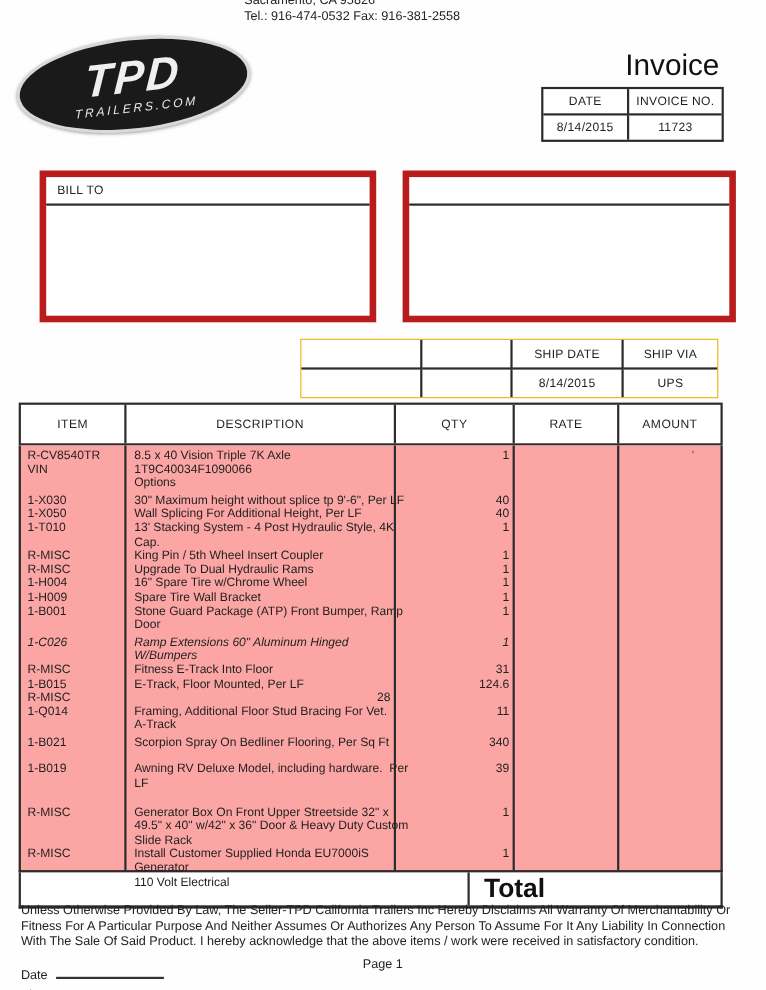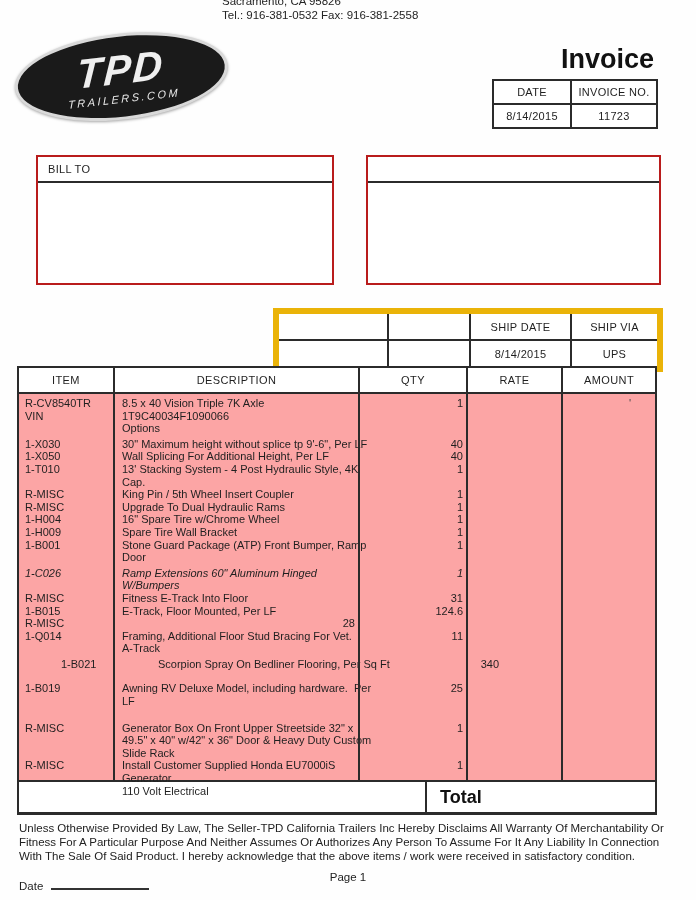--- a/index.html
+++ b/index.html
@@ -13,77 +13,77 @@
   .logo-wrap{position:absolute;left:14px;top:34px;width:208px;height:80px;transform:rotate(-6.5deg);}
   .logo-ellipse{
     width:100%;height:100%;background:#1a1a1a;border-radius:50%;
     border:3px solid #d9d9d9;box-shadow:0 1px 3px rgba(0,0,0,.35);
     display:flex;flex-direction:column;align-items:center;justify-content:center;
   }
   .logo-tpd{color:#efefef;font-weight:bold;font-style:italic;font-size:41px;line-height:1;
     letter-spacing:2px;transform:skewX(-10deg);}
   .logo-sub{color:#e8e8e8;font-style:italic;font-size:11px;letter-spacing:2.5px;margin-top:2px;
     transform:skewX(-6deg);}
-  .invoice-title{position:absolute;right:42px;top:44px;font-size:27px;font-weight:bold;color:#111;}
+  .invoice-title{position:absolute;right:42px;top:44px;font-size:27px;font-weight:normal;color:#111;}
   
   .meta{position:absolute;left:492px;top:79px;border:2px solid #2b2b2b;background:#fff;}
   .meta .mrow{display:grid;grid-template-columns:78px 84px;}
   .meta .mcell{height:22px;display:flex;align-items:center;justify-content:center;
     font-size:11px;letter-spacing:.3px;border-right:2px solid #2b2b2b;}
   .meta .mcell:last-child{border-right:none;}
   .meta .mrow:first-child .mcell{border-bottom:2px solid #2b2b2b;}
   
-  .addr-box{position:absolute;top:155px;height:126px;border:2px solid #b91c1c;background:#fff;}
+  .addr-box{position:absolute;top:155px;height:126px;border:6px solid #b91c1c;background:#fff;}
   .addr-box .box-head{height:24px;border-bottom:2px solid #2b2b2b;
     font-size:11px;letter-spacing:.3px;display:flex;align-items:center;padding-left:10px;}
   .box-left{left:36px;width:294px;}
   .box-right{left:366px;width:291px;}
   
-  .ship{position:absolute;left:273px;top:308px;border:6px solid #eab308;background:#fff;}
+  .ship{position:absolute;left:273px;top:308px;border:1px solid #eab308;background:#fff;}
   .ship .srow{display:grid;grid-template-columns:110px 82px 101px 85px;}
   .ship .scell{height:25px;display:flex;align-items:center;justify-content:center;
     font-size:11px;letter-spacing:.3px;border-right:2px solid #2b2b2b;}
   .ship .scell:last-child{border-right:none;}
   .ship .srow:first-child .scell{border-bottom:2px solid #2b2b2b;}
   
   .items{position:absolute;left:17px;top:366px;width:640px;}
   .thead{display:grid;grid-template-columns:96px 245px 108px 95px 92px;
     border:2px solid #2b2b2b;border-bottom-width:2px;background:#fff;}
-  .thead .hcell{height:24px;display:flex;align-items:center;justify-content:center;
+  .thead .hcell{height:35px;display:flex;align-items:center;justify-content:center;
     font-size:11px;letter-spacing:.4px;border-right:2px solid #2b2b2b;}
   .thead .hcell:last-child{border-right:none;}
   .tbody{position:relative;height:383px;border:2px solid #2b2b2b;border-top:none;
     padding-top:3px;box-sizing:content-box;background:#fca5a5;}
   .vline{position:absolute;top:0;bottom:0;width:2px;background:#2b2b2b;}
   .vl1{left:94px;} .vl2{left:339px;} .vl3{left:447px;} .vl4{left:542px;}
   .trow{display:grid;grid-template-columns:96px 245px 108px 95px 92px;}
   .tcell{font-size:11px;line-height:12.6px;white-space:pre;overflow:visible;}
   .c-item{padding-left:6px;}
   .c-desc{padding-left:7px;}
   .c-qty{text-align:right;padding-right:5px;}
   .c-amount{text-align:right;padding-right:24px;color:#4a4a4a;}
   .trow-total{display:grid;grid-template-columns:406px 234px;height:30px;
     border:2px solid #2b2b2b;border-top:none;border-bottom-width:3px;background:#fff;}
   .total-cell{border-left:2px solid #2b2b2b;display:flex;align-items:center;
-    font-size:18px;font-weight:bold;padding-left:13px;color:#111;}
+    font-size:24px;font-weight:bold;padding-left:13px;color:#111;}
   
   .disclaimer{position:absolute;left:19px;top:822px;width:650px;
     font-size:11.5px;line-height:13.8px;color:#222;}
   .sig-line{position:absolute;left:19px;top:863px;font-size:11.5px;margin-top:32px;}
   .sig-rule{display:inline-block;width:228px;border-bottom:2px solid #333;height:11px;margin-left:8px;}
   .date-line{position:absolute;left:19px;top:877px;font-size:11.5px;}
   .date-rule{display:inline-block;width:98px;border-bottom:2px solid #333;height:11px;margin-left:8px;}
   .page-num{position:absolute;left:0;right:0;top:871px;text-align:center;font-size:11.5px;color:#222;}
 </style>
 </head>
 <body>
 
 <div class="address">
   <div>Sacramento, CA 95826</div>
-  <div>Tel.: 916-381-0532  Fax: 916-381-2558</div>
+  <div>Tel.: 916-474-0532  Fax: 916-381-2558</div>
 </div>
 
 <div class="logo-wrap">
   <div class="logo-ellipse">
     <div class="logo-tpd">TPD</div>
     <div class="logo-sub">TRAILERS.COM</div>
   </div>
 </div>
 
 <div class="invoice-title">Invoice</div>
@@ -231,32 +231,32 @@
         <div class="tcell c-amount"></div>
       </div>
       <div class="trow">
         <div class="tcell c-item">1-Q014</div>
         <div class="tcell c-desc">Framing, Additional Floor Stud Bracing For Vet.
 A-Track</div>
         <div class="tcell c-qty">11</div>
         <div class="tcell c-rate"></div>
         <div class="tcell c-amount"></div>
       </div>
-      <div class="trow" style="margin-top: 3px; padding-left: 36px;">
+      <div class="trow" style="margin-top: 3px;">
         <div class="tcell c-item">1-B021</div>
         <div class="tcell c-desc">Scorpion Spray On Bedliner Flooring, Per Sq Ft</div>
         <div class="tcell c-qty">340</div>
         <div class="tcell c-rate"></div>
         <div class="tcell c-amount"></div>
       </div>
       <div class="trow" style="margin-top: 12px;">
         <div class="tcell c-item">1-B019</div>
         <div class="tcell c-desc">Awning RV Deluxe Model, including hardware.  Per
 LF</div>
-        <div class="tcell c-qty">25</div>
+        <div class="tcell c-qty">39</div>
         <div class="tcell c-rate"></div>
         <div class="tcell c-amount"></div>
       </div>
       <div class="trow" style="margin-top: 14px;">
         <div class="tcell c-item">R-MISC</div>
         <div class="tcell c-desc">Generator Box On Front Upper Streetside 32" x
 49.5" x 40" w/42" x 36" Door &amp; Heavy Duty Custom
 Slide Rack</div>
         <div class="tcell c-qty">1</div>
         <div class="tcell c-rate"></div>

